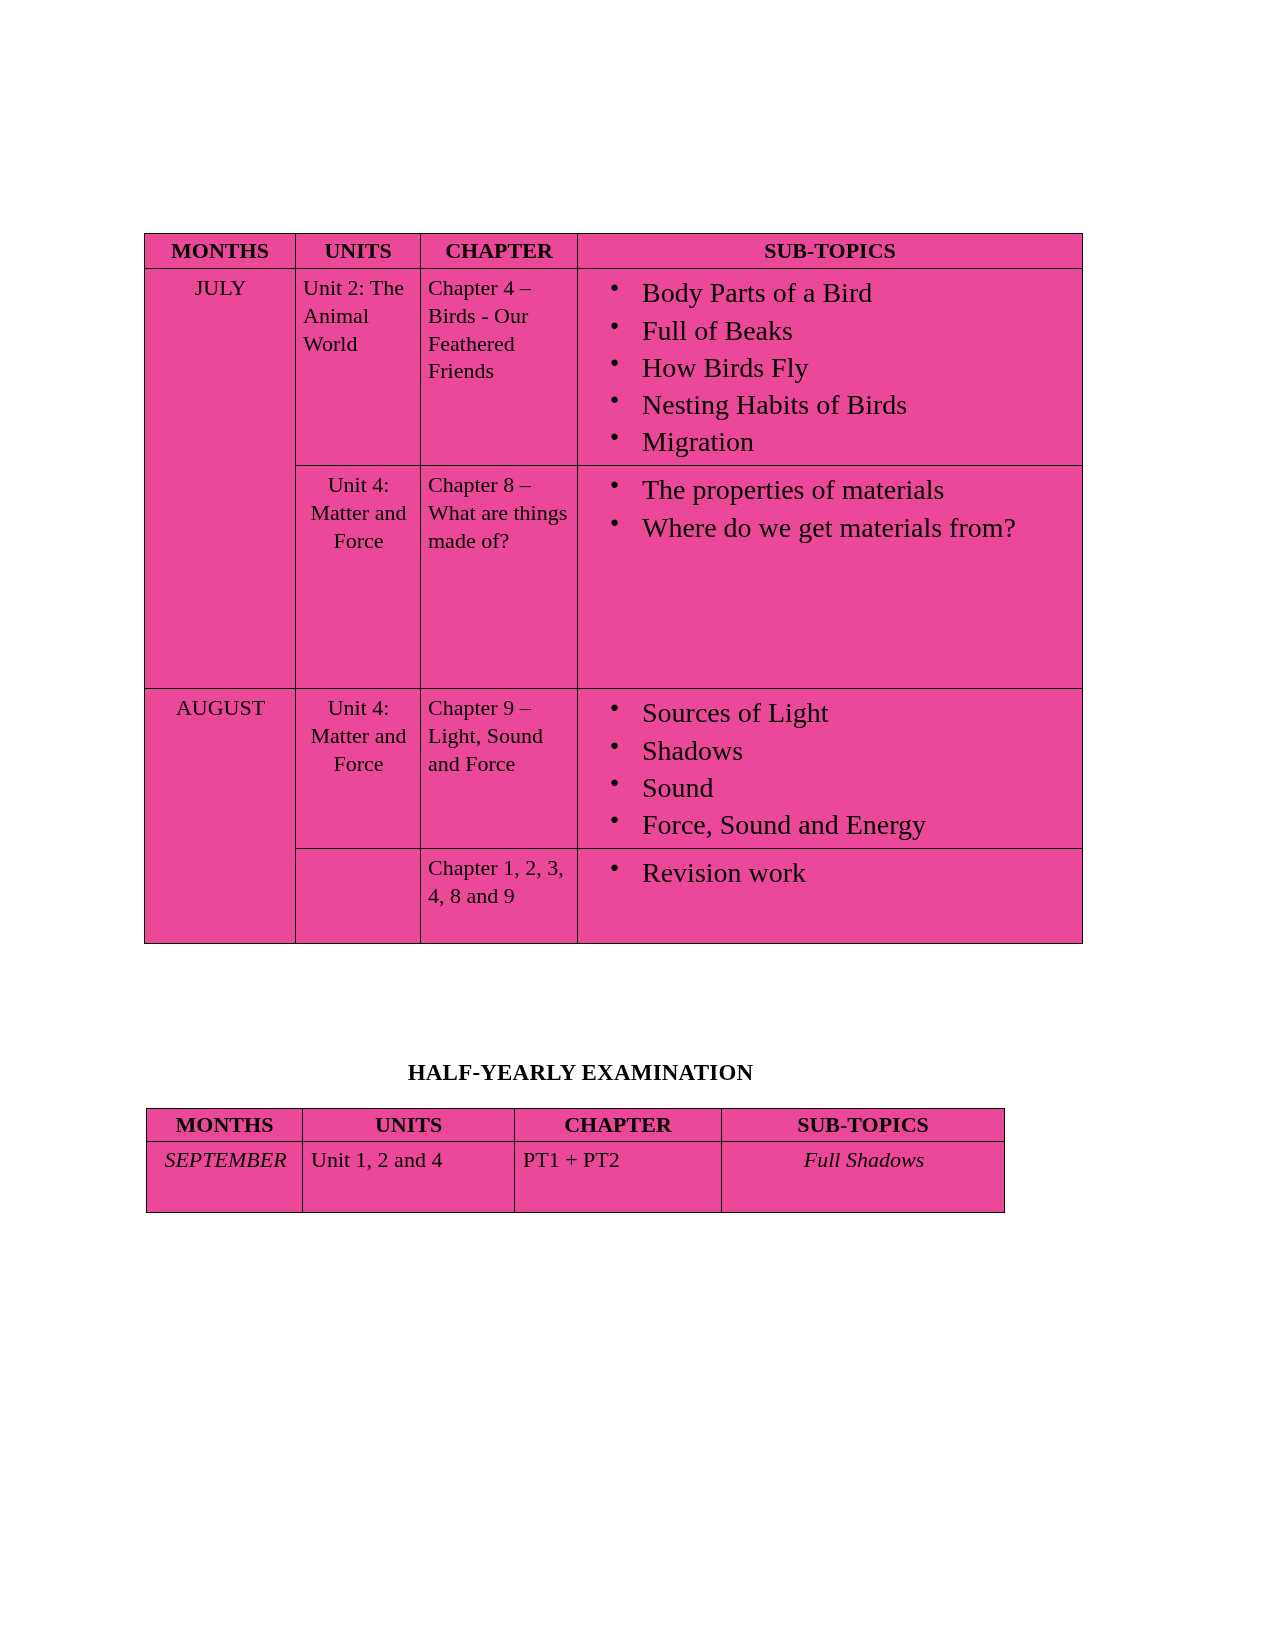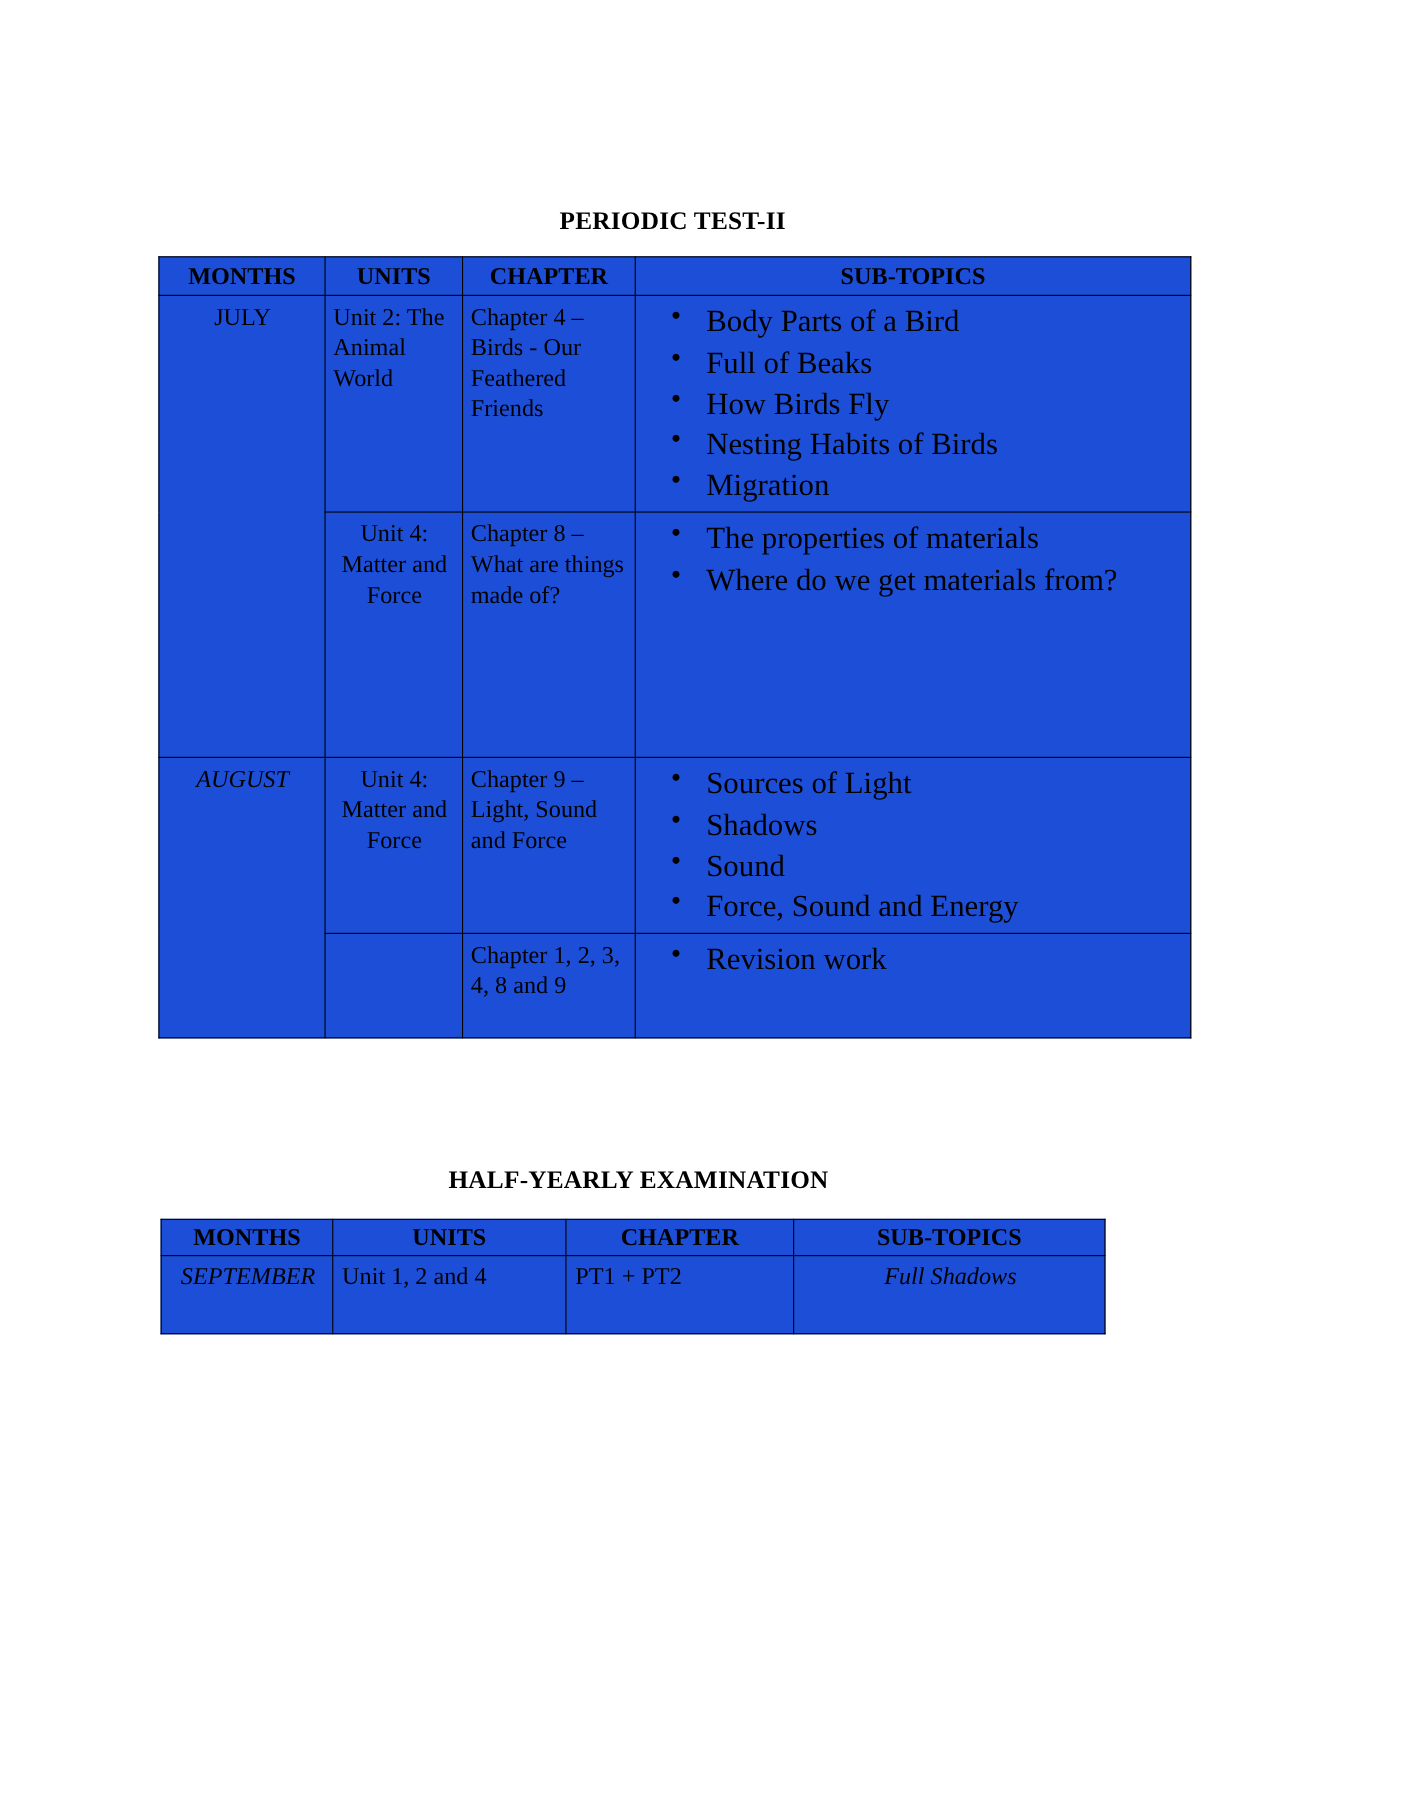--- a/index.html
+++ b/index.html
@@ -38,21 +38,21 @@
   #hy-title {
     left: 148px;
     top: 1060px;
     width: 865px;
   }
 
   table.syl {
     position: absolute;
     border-collapse: collapse;
     table-layout: fixed;
-    background: #1d4ed8;
+    background: #ec4899;
   }
   table.syl,
   table.syl th,
   table.syl td {
     border: 1px solid #000000;
   }
   table.syl th {
     font-weight: bold;
     font-size: 22px;
     text-align: center;
@@ -122,21 +122,20 @@
     padding: 4px 6px 4px 8px;
     font-size: 22px;
   }
   #table-hy td.tall { height: 62px; }
 </style>
 </head>
 <body>
 
 <div class="page">
 
-  <div class="section-title" id="pt2-title">PERIODIC TEST-II</div>
 
   <table class="syl" id="table-pt2">
     <colgroup>
       <col class="col-months">
       <col class="col-units">
       <col class="col-chapter">
       <col class="col-subtopics">
     </colgroup>
     <thead>
       <tr>
@@ -168,21 +167,21 @@
         <td class="cell-left">Chapter 8 – What are things made of?</td>
         <td>
           <ul class="bullets">
             <li>The properties of materials</li>
             <li>Where do we get materials from?</li>
           </ul>
         </td>
       </tr>
 
       <tr>
-        <td class="cell-month" rowspan="2" style="height:158px;font-style:italic;">AUGUST</td>
+        <td class="cell-month" rowspan="2" style="height:158px;">AUGUST</td>
         <td class="cell-units-center">Unit 4: Matter and Force</td>
         <td class="cell-left">Chapter 9 – Light, Sound and Force</td>
         <td>
           <ul class="bullets">
             <li>Sources of Light</li>
             <li>Shadows</li>
             <li>Sound</li>
             <li>Force, Sound and Energy</li>
           </ul>
         </td>

